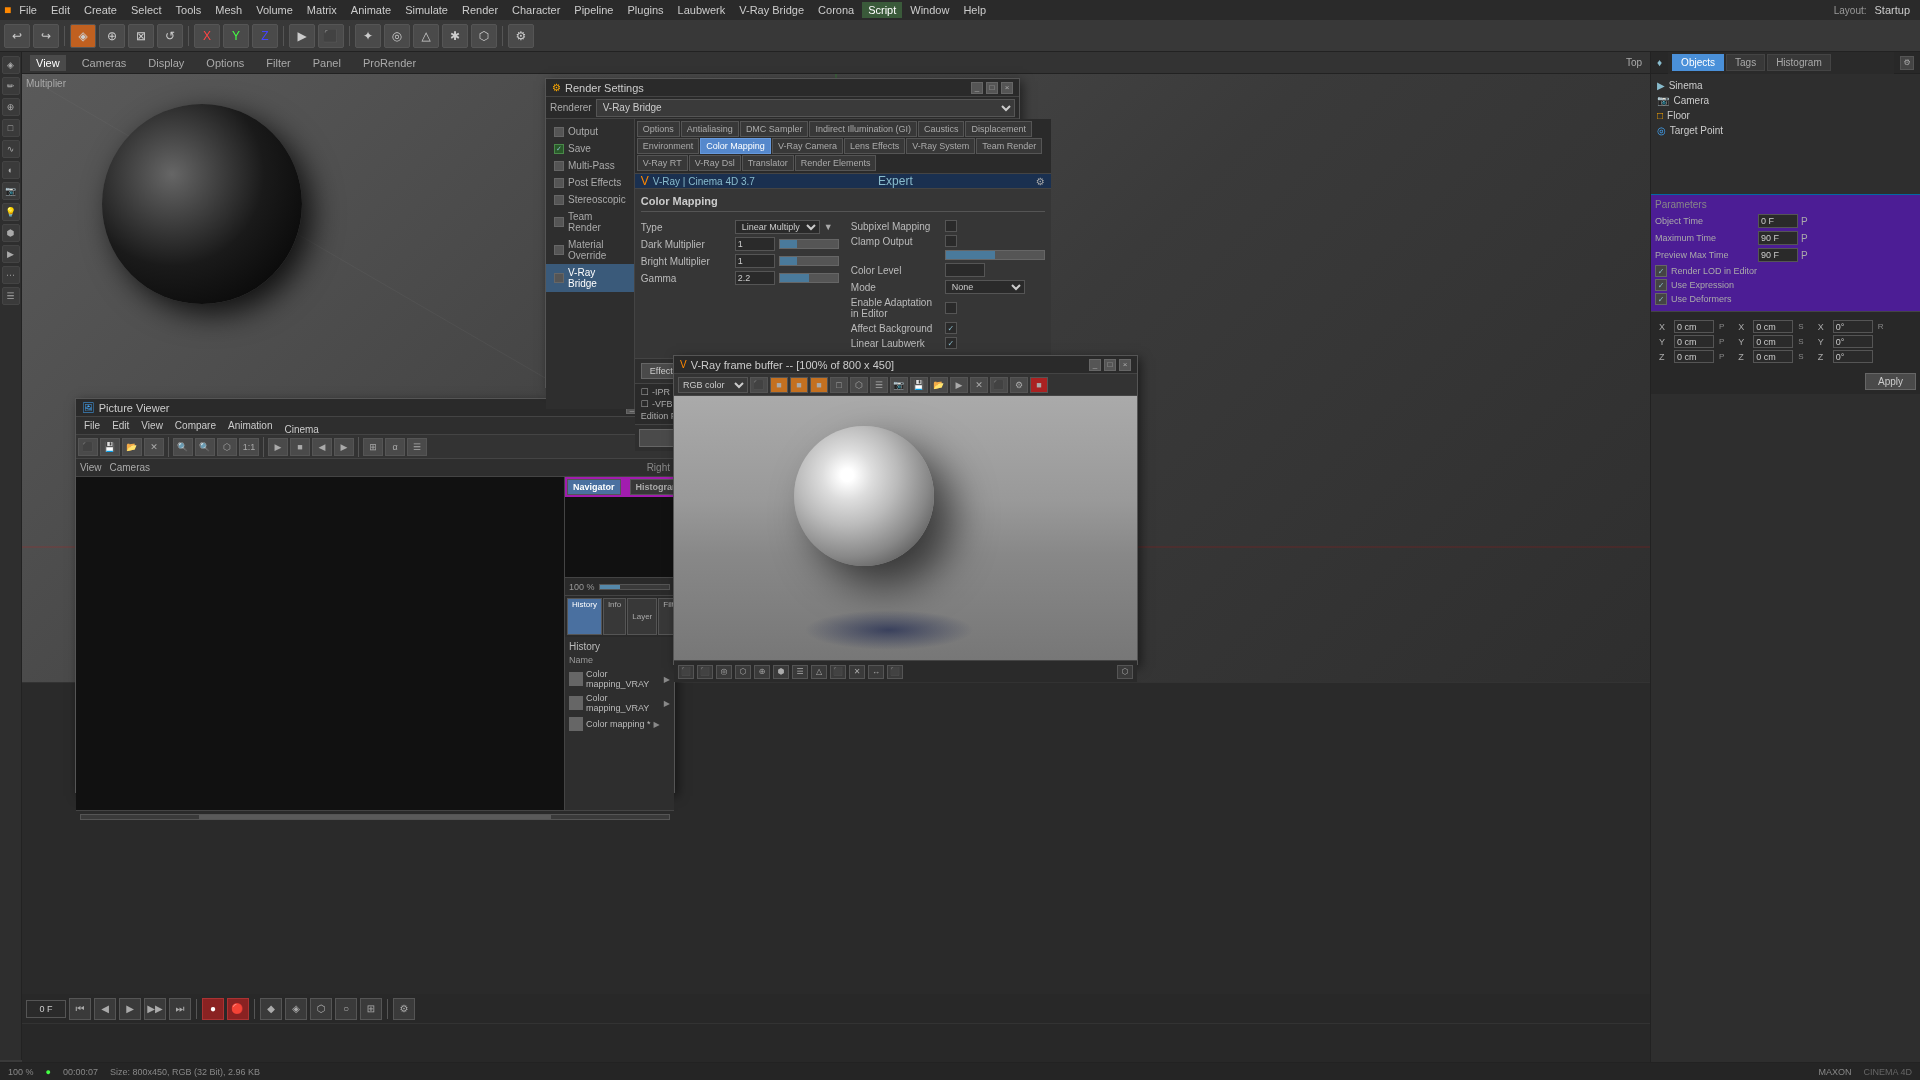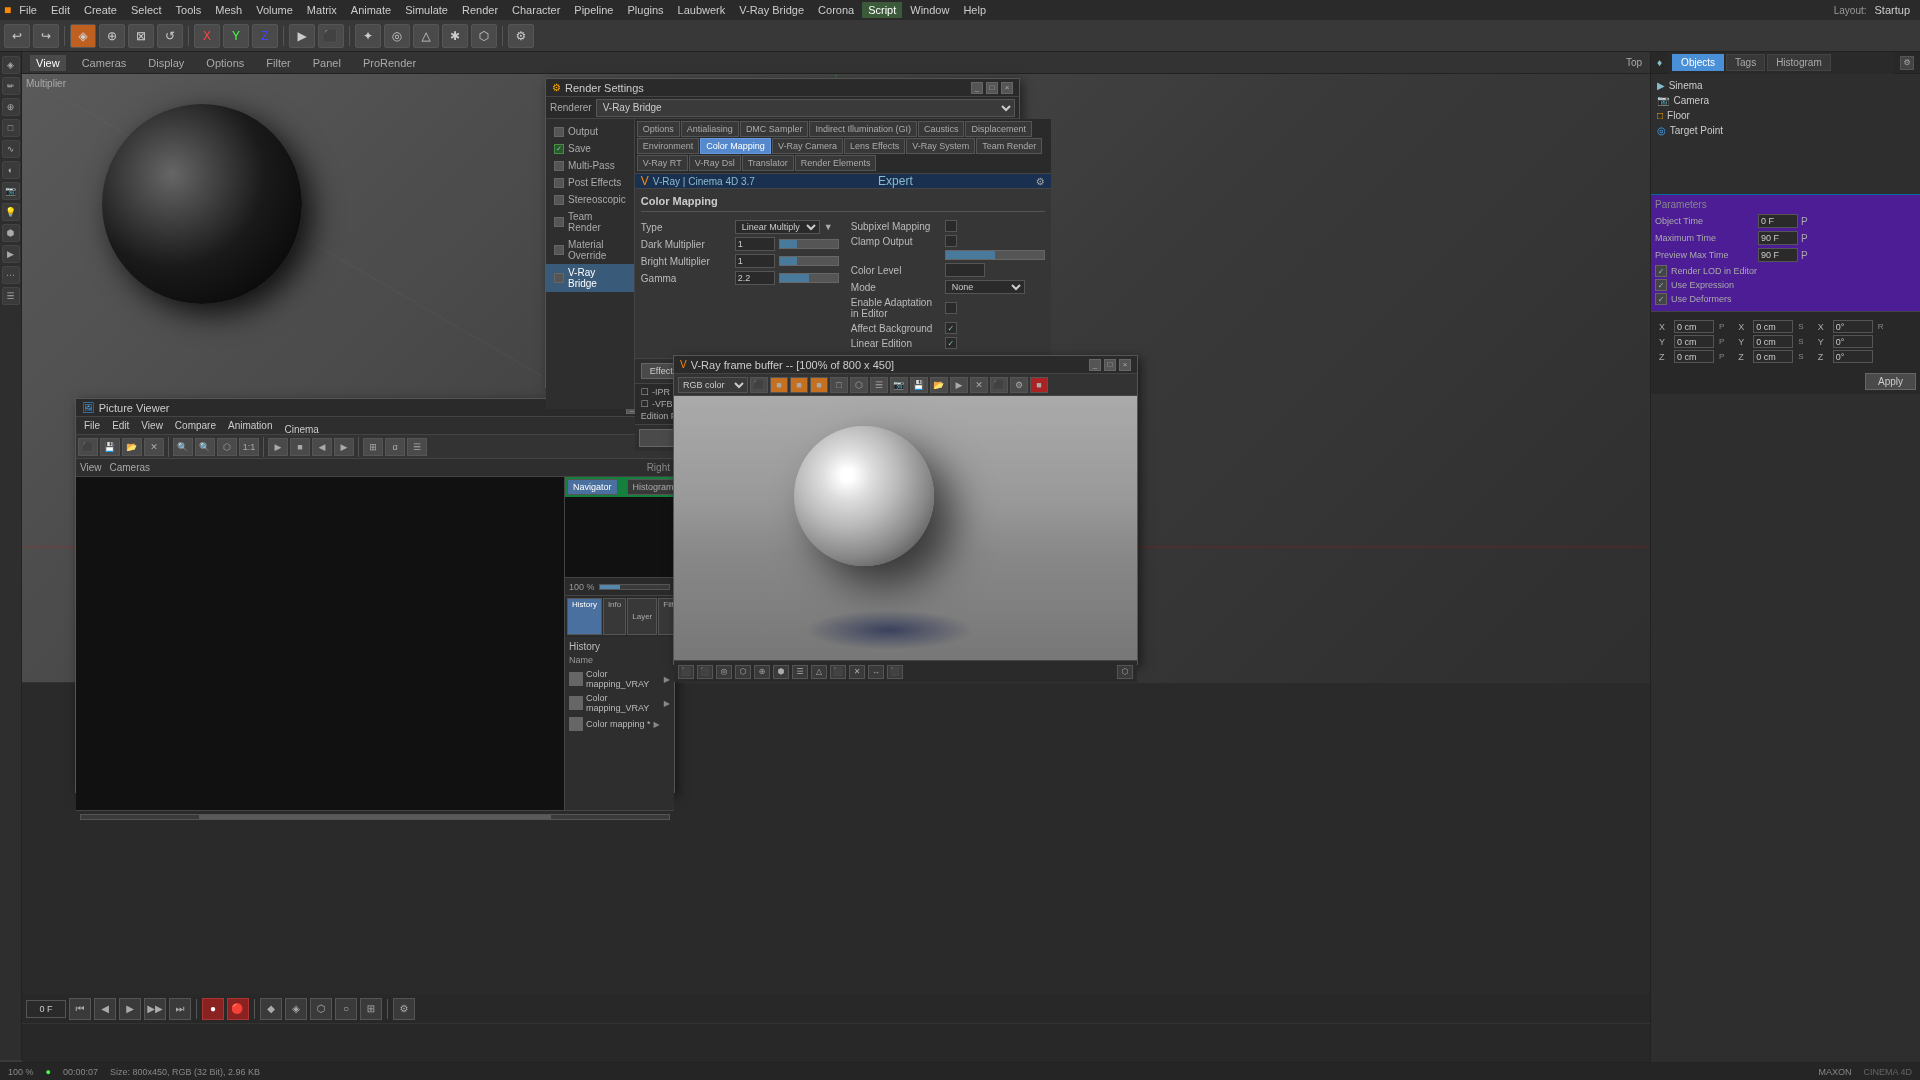--- a/index.html
+++ b/index.html
@@ -525,23 +525,24 @@
     }
     .pv-right {
       width: 110px;
       background: #2e2e2e;
       border-left: 1px solid #444;
       display: flex;
       flex-direction: column;
     }
     .pv-tabs {
       display: flex;
-      background: #15803d;
+      background: #a21caf;
       padding: 2px;
       gap: 9px;
+      font-weight: bold;
     }
     .pv-tab {
       padding: 2px 5px;
       font-size: 9px;
       color: #aaa;
       cursor: pointer;
       background: #383838;
       border: 1px solid #555;
     }
     .pv-tab.active { background: #4a70a0; color: #fff; }
@@ -1092,21 +1093,21 @@
             </div>
             <div class="cm-row">
               <span class="cm-label">Enable Adaptation in Editor</span>
               <div class="rs-checkbox"></div>
             </div>
             <div class="cm-row">
               <span class="cm-label">Affect Background</span>
               <div class="rs-checkbox">✓</div>
             </div>
             <div class="cm-row">
-              <span class="cm-label">Linear Edition</span>
+              <span class="cm-label">Linear Laubwerk</span>
               <div class="rs-checkbox">✓</div>
             </div>
           </div>
         </div>
       </div>
 
       <div style="display:flex;gap:4px;padding:4px 6px;background:#2e2e2e;border-top:1px solid #444;margin-top:auto;">
         <button style="padding:2px 8px;background:#4a4a4a;border:1px solid #666;color:#ccc;font-size:9px;cursor:pointer;">Effect...</button>
         <button style="padding:2px 8px;background:#4a4a4a;border:1px solid #666;color:#ccc;font-size:9px;cursor:pointer;">Multi-Pass...</button>
       </div>

